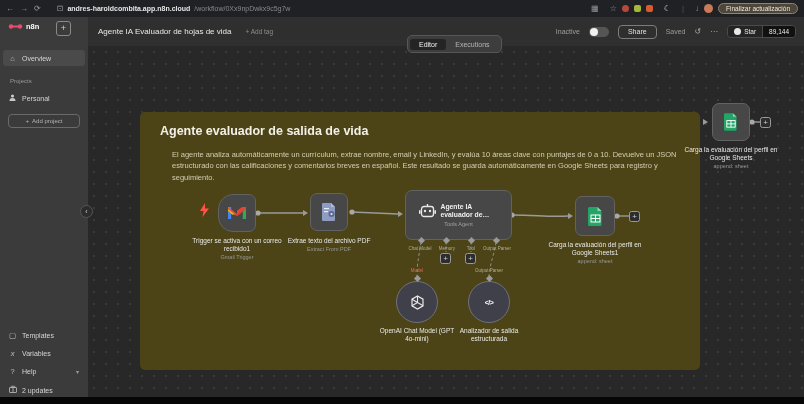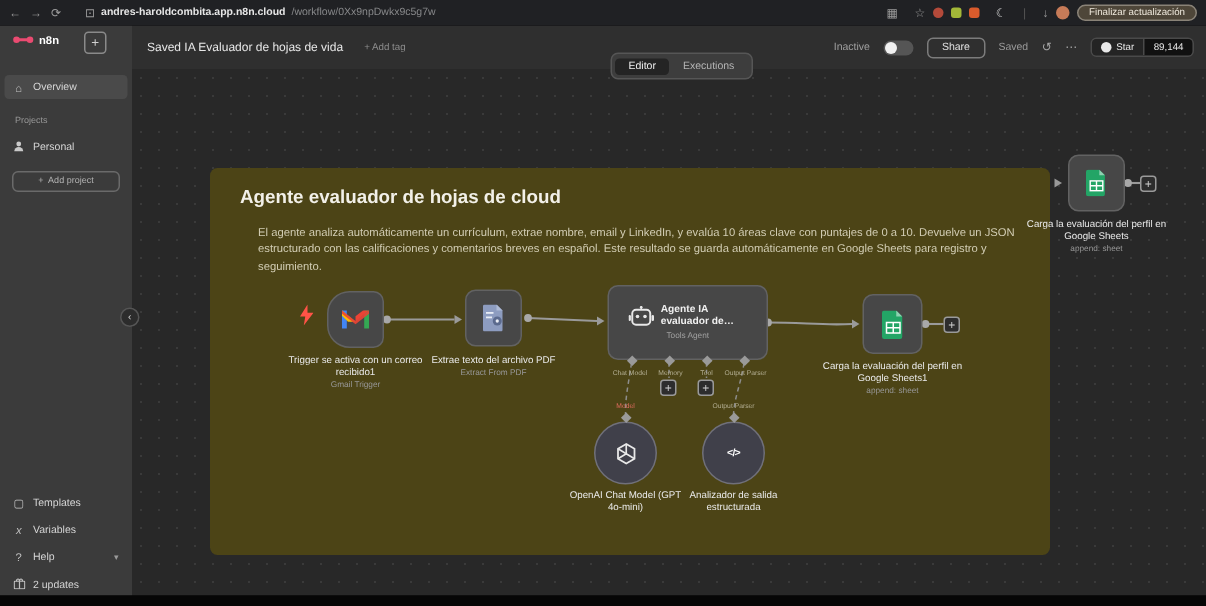--- a/index.html
+++ b/index.html
@@ -183,21 +183,21 @@
             <line x1="4" y1="2.5" x2="4" y2="7.5" stroke="#c0c0c0" stroke-width="0.8"></line>
             <path d="M2,2.5 C2,0.5 4,0.5 4,2.5 C4,0.5 6,0.5 6,2.5" fill="none" stroke="#c0c0c0" stroke-width="0.8"></path>
           </svg>
       </span>
       <span>2 updates</span>
     </div>
   </div>
   <div id="collapse-btn" class="abs">‹</div>
 
   <div id="titlebar" class="abs">
-    <span id="wf-title">Saved IA Evaluador de hojas de vida</span>
+    <span id="wf-title">Agente IA Evaluador de hojas de vida</span>
     <span id="add-tag">+ Add tag</span>
     <div id="tb-right">
       <span id="inactive-lbl">Inactive</span>
       <span id="toggle">
           <span class="knob"></span>
         </span>
       <span id="share-btn">Share</span>
       <span id="saved-lbl">Saved</span>
       <span class="tb-ic">↺</span>
       <span class="tb-ic">⋯</span>
@@ -207,21 +207,21 @@
           <span>Star</span>
         </span>
         <span id="star-count">89,144</span>
       </span>
     </div>
   </div>
 
   <div id="canvas" class="abs"></div>
 
   <div id="note" class="abs">
-    <div id="note-title">Agente evaluador de hojas de cloud</div>
+    <div id="note-title">Agente evaluador de salida de vida</div>
     <div id="note-body">El agente analiza automáticamente un currículum, extrae nombre, email y LinkedIn, y evalúa 10 áreas clave con puntajes de 0 a 10. Devuelve un JSON estructurado con las calificaciones y comentarios breves en español. Este resultado se guarda automáticamente en Google Sheets para registro y seguimiento.</div>
   </div>
 
   <svg id="wires" class="abs">
     <path d="M258,213 L303,213" stroke="#9a9a9a" stroke-width="1.4" fill="none"></path>
     <polygon points="303,210 308,213 303,216" fill="#9a9a9a"></polygon>
     <path d="M352,212 L398,214" stroke="#9a9a9a" stroke-width="1.4" fill="none"></path>
     <polygon points="398,211 403,214 398,217" fill="#9a9a9a"></polygon>
     <path d="M512,215 C536,215 548,217 568,216" stroke="#9a9a9a" stroke-width="1.4" fill="none"></path>
     <polygon points="568,213 573,216 568,219" fill="#9a9a9a"></polygon>

